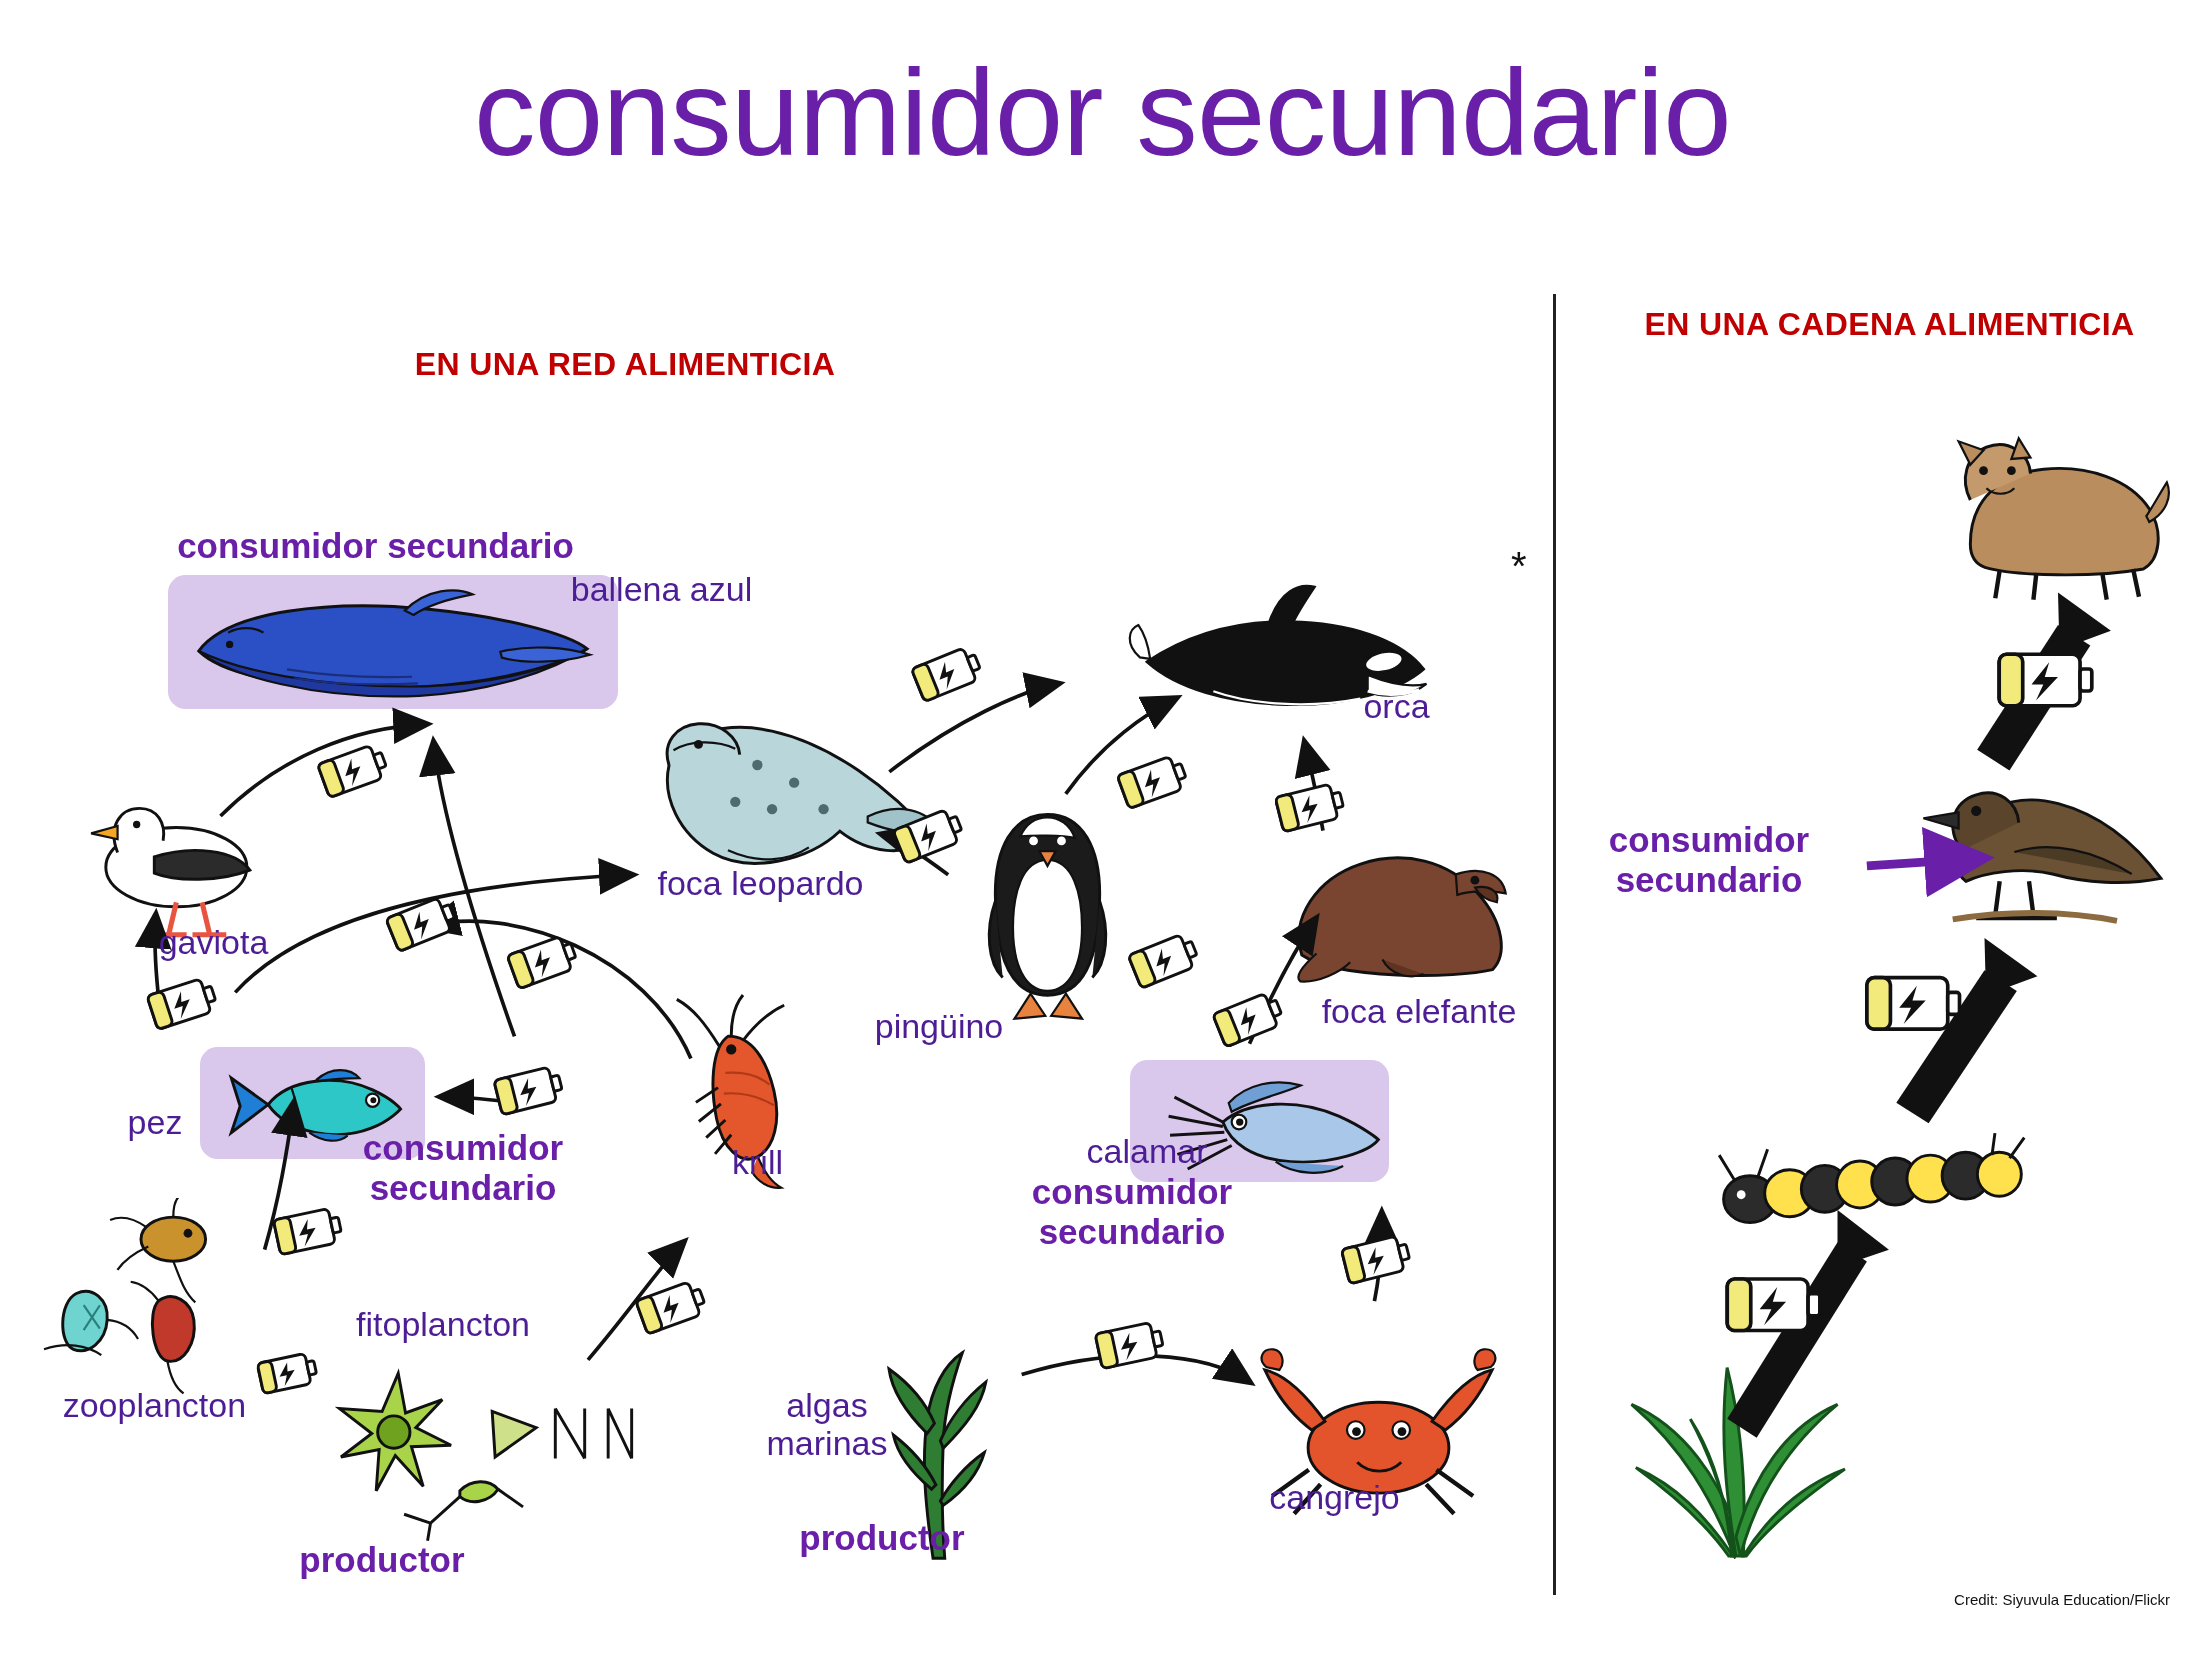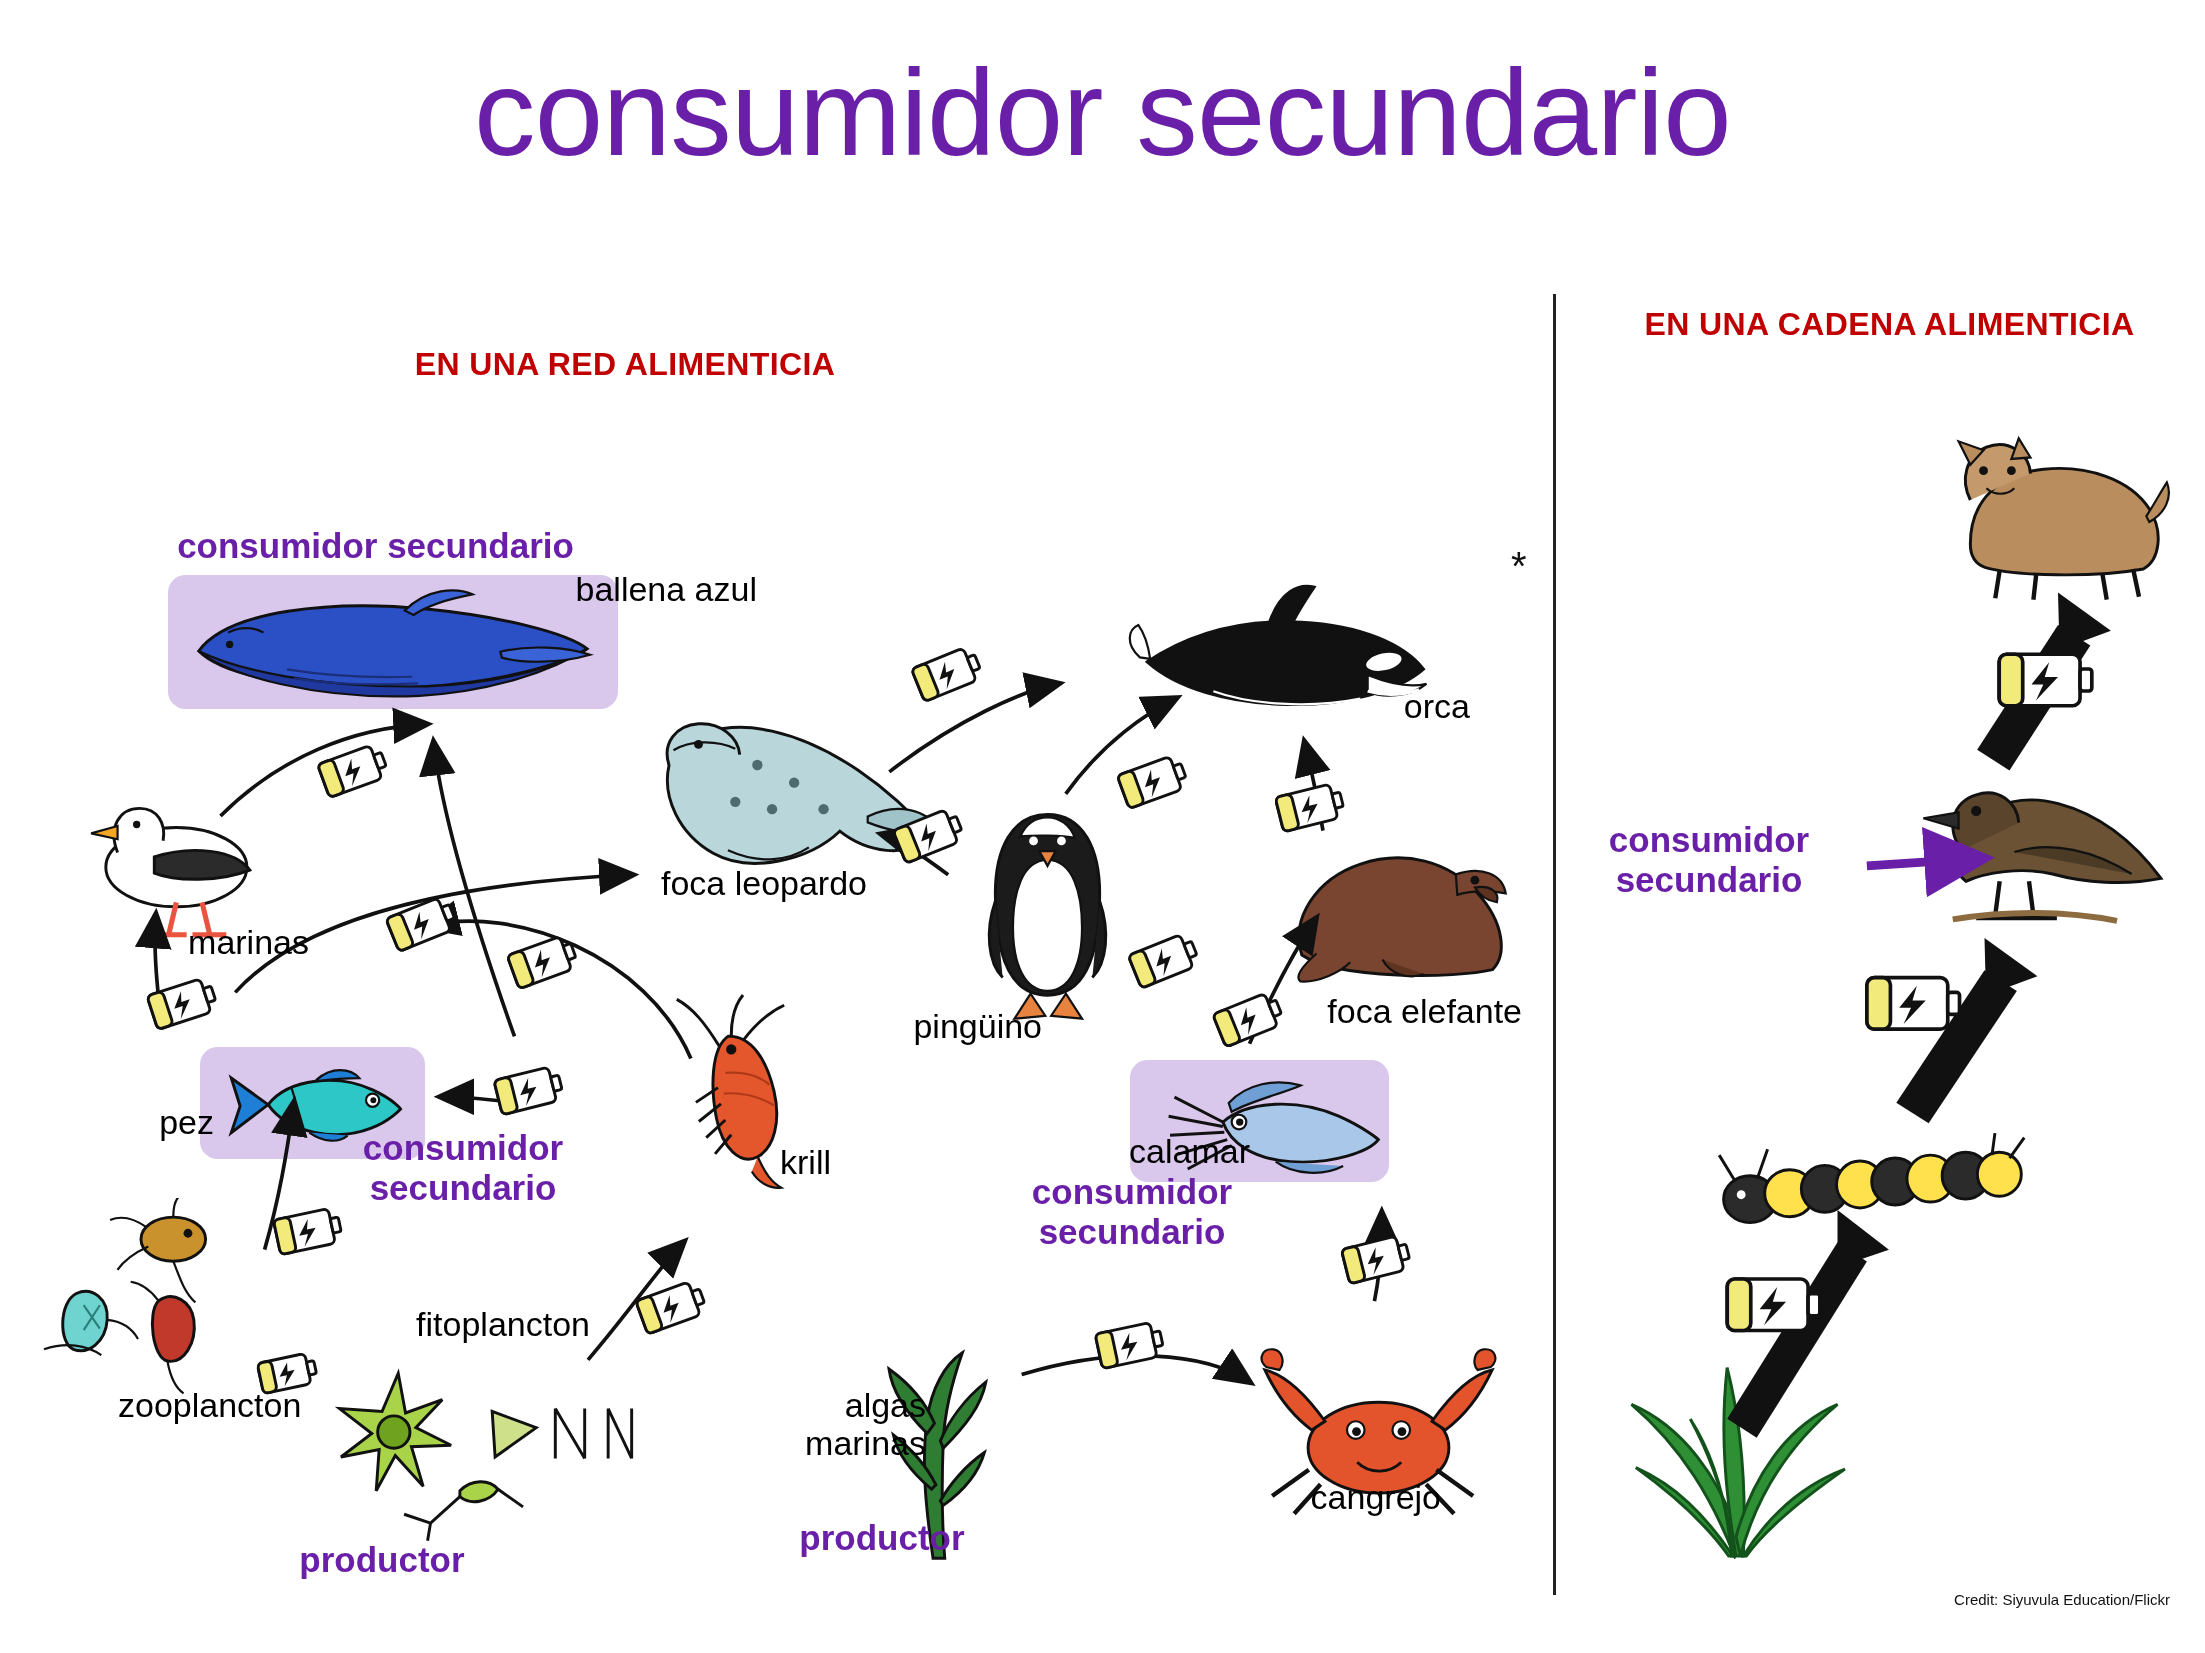--- a/index.html
+++ b/index.html
@@ -70,24 +70,24 @@
     position: absolute;
     left: 1511px;
     top: 544px;
     font-size: 40px;
     color: #111;
   }
 
   
   .label {
     position: absolute;
-    color: #000000;
+    color: #4c1d95;
     font-size: 34px;
     line-height: 1.13;
-    text-align: right;
+    text-align: center;
   }
   .role-label {
     position: absolute;
     color: #6a1fa8;
     font-weight: bold;
     font-size: 35px;
     line-height: 1.15;
     text-align: center;
   }
 
@@ -536,21 +536,21 @@
 
   <div class="role-label" style="left:96px; top:526px; width:559px;">consumidor secundario</div>
   <div class="role-label" style="left:316px; top:1128px; width:294px;">consumidor secundario</div>
   <div class="role-label" style="left:985px; top:1172px; width:294px;">consumidor secundario</div>
   <div class="role-label" style="left:235px; top:1540px; width:294px;">productor</div>
   <div class="role-label" style="left:735px; top:1518px; width:294px;">productor</div>
   <div class="role-label" style="left:1551px; top:820px; width:316px;">consumidor secundario</div>
 
   <div class="label" style="left:566px; top:570px; width:191px;">ballena azul</div>
   <div class="label" style="left:1323px; top:687px; width:147px;">orca</div>
-  <div class="label" style="left:118px; top:923px; width:191px;">marinas</div>
+  <div class="label" style="left:118px; top:923px; width:191px;">gaviota</div>
   <div class="label" style="left:654px; top:864px; width:213px;">foca leopardo</div>
   <div class="label" style="left:836px; top:1007px; width:206px;">pingüino</div>
   <div class="label" style="left:1316px; top:992px; width:206px;">foca elefante</div>
   <div class="label" style="left:96px; top:1103px; width:118px;">pez</div>
   <div class="label" style="left:684px; top:1143px; width:147px;">krill</div>
   <div class="label" style="left:1044px; top:1132px; width:206px;">calamar</div>
   <div class="label" style="left:7.4px; top:1386px; width:294px;">zooplancton</div>
   <div class="label" style="left:296px; top:1305px; width:294px;">fitoplancton</div>
   <div class="label" style="left:728px; top:1386px; width:198px;">algas marinas</div>
   <div class="label" style="left:1228px; top:1478px; width:213px;">cangrejo</div>

